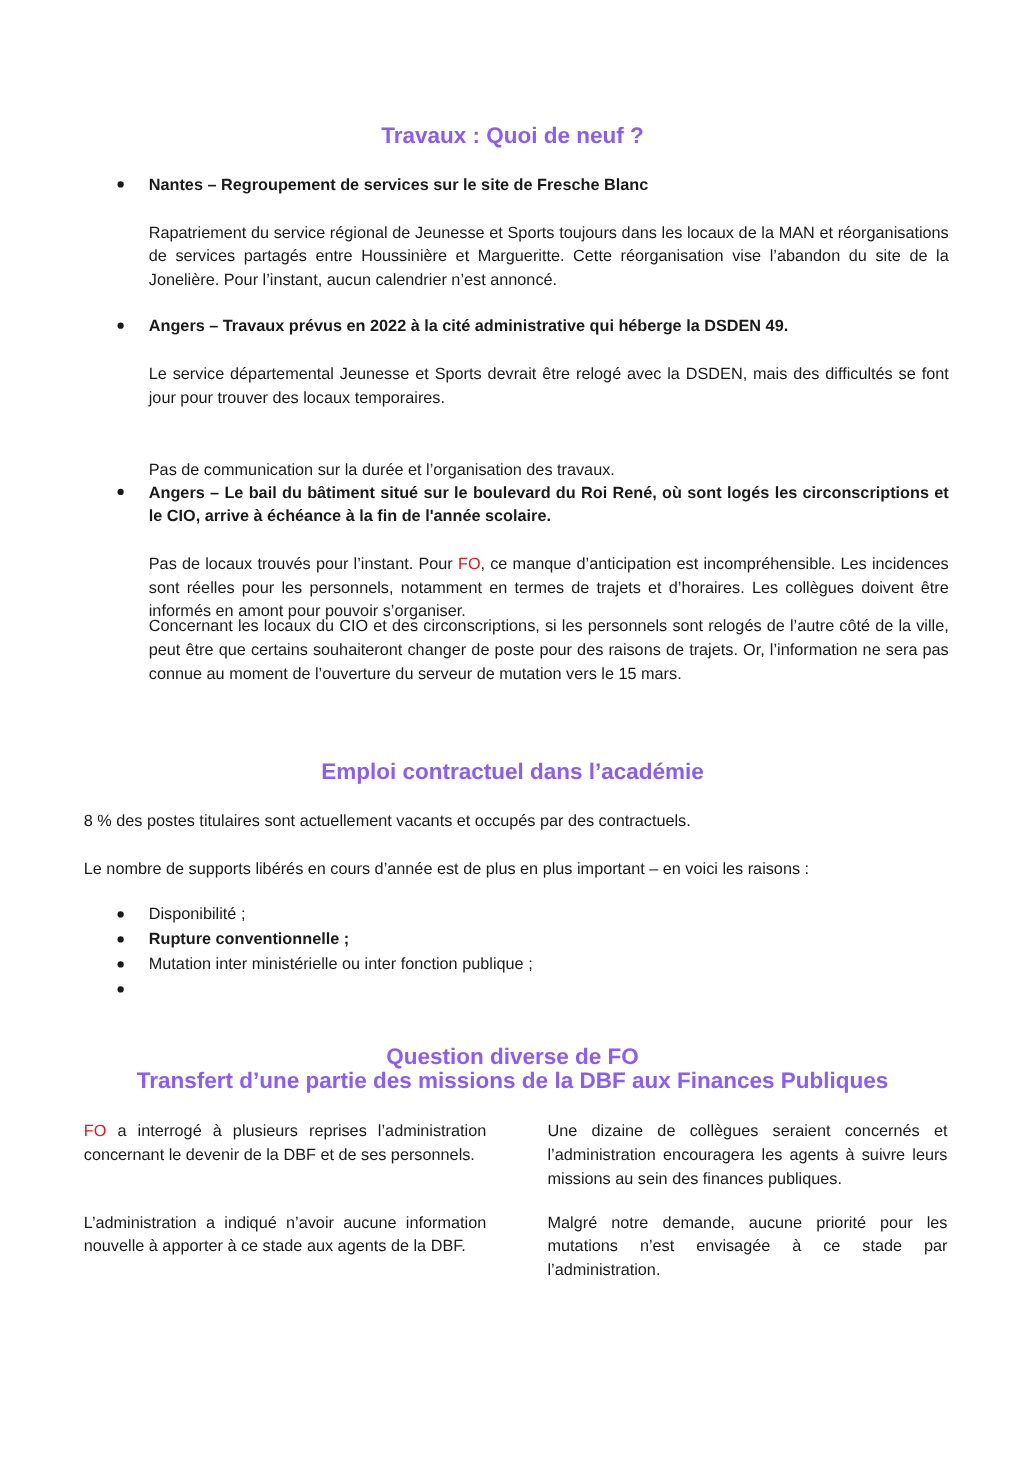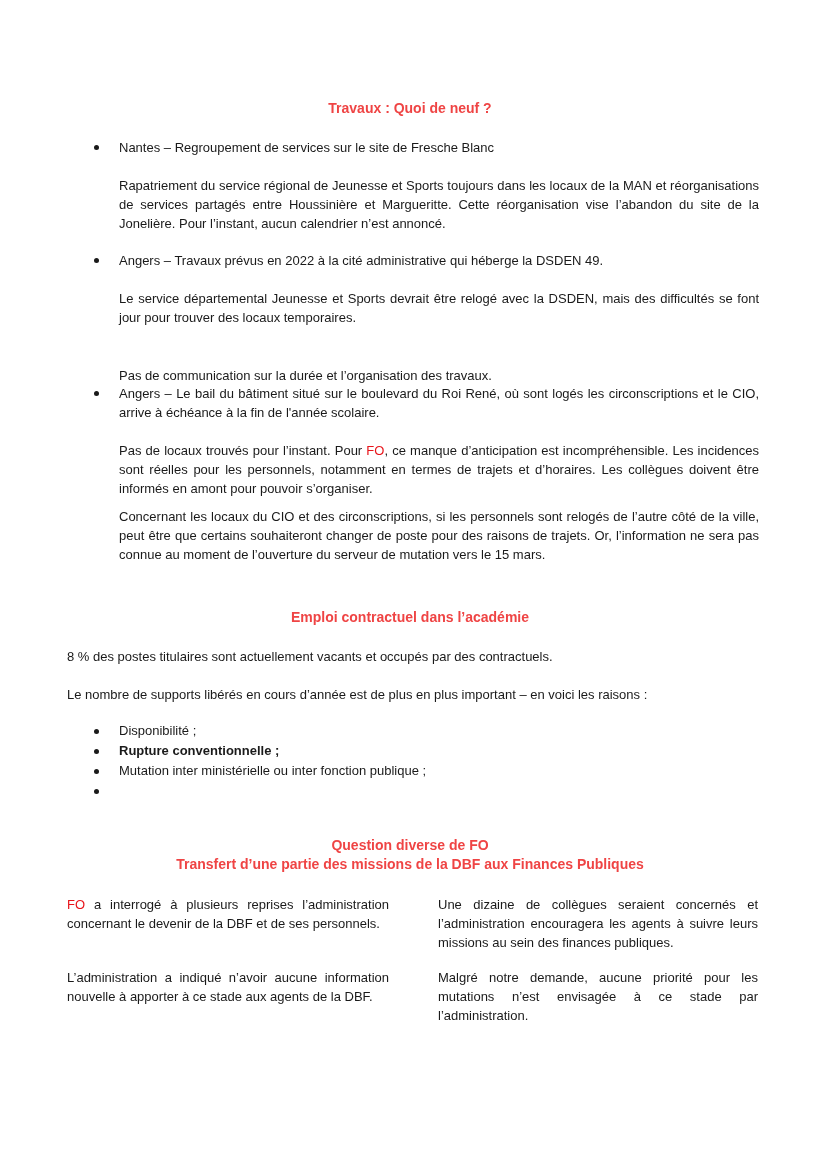--- a/index.html
+++ b/index.html
@@ -3,27 +3,27 @@
 <meta charset="utf-8">
 <style>
   html, body { margin: 0; padding: 0; background: #ffffff; }
   body {
     width: 826px; height: 1169px; position: relative; overflow: hidden;
     font-family: "Liberation Sans", sans-serif; color: #1a1a1a;
     font-size: 13px; line-height: 19px;
   }
   .abs { position: absolute; }
   .title {
-    color: #ef4444; font-weight: bold; font-size: 14px; text-align: center;
+    color: #8b5cf6; font-weight: bold; font-size: 18px; text-align: center;
     left: 60px; width: 700px;
   }
   .bullet-dot {
     position: absolute; width: 5px; height: 5px; border-radius: 50%; background: #1a1a1a;
   }
-  .bold { font-weight: normal; }
+  .bold { font-weight: bold; }
   .just { text-align: justify; text-align-last: left; }
   .red { color: #e8141a; font-weight: normal; }
   p { margin: 0; }
 </style>
 </head>
 <body>
 
 <div class="abs title" style="top:99px;">Travaux : Quoi de neuf ?</div>
 
 <div class="bullet-dot" style="left:94px; top:145px;"></div>
@@ -31,21 +31,21 @@
 <p class="abs just" style="left:119px; top:176px; width:640px;">Rapatriement du service régional de Jeunesse et Sports toujours dans les locaux de la MAN et réorganisations de services partagés entre Houssinière et Margueritte. Cette réorganisation vise l’abandon du site de la Jonelière. Pour l’instant, aucun calendrier n’est annoncé.</p>
 
 <div class="bullet-dot" style="left:94px; top:258px;"></div>
 <div class="abs bold" style="left:119px; top:251px; width:640px;">Angers – Travaux prévus en 2022 à la cité administrative qui héberge la DSDEN 49.</div>
 <p class="abs just" style="left:119px; top:289px; width:640px;">Le service départemental Jeunesse et Sports devrait être relogé avec la DSDEN, mais des difficultés se font jour pour trouver des locaux temporaires.</p>
 <p class="abs" style="left:119px; top:346px; width:640px;margin-top:20px;">Pas de communication sur la durée et l’organisation des travaux.</p>
 
 <div class="bullet-dot" style="left:94px; top:391px;"></div>
 <div class="abs bold just" style="left:119px; top:384px; width:640px;">Angers – Le bail du bâtiment situé sur le boulevard du Roi René, où sont logés les circonscriptions et le CIO, arrive à échéance à la fin de l'année scolaire.</div>
 <p class="abs just" style="left:119px; top:441px; width:640px;"><span>Pas de locaux trouvés pour l’instant. Pour </span><span class="red">FO</span><span>, ce manque d’anticipation est incompréhensible. Les incidences sont réelles pour les personnels, notamment en termes de trajets et d’horaires. Les collègues doivent être informés en amont pour pouvoir s’organiser.</span></p>
-<p class="abs just" style="left:119px; top:507px; width:640px;">Concernant les locaux du CIO et des circonscriptions, si les personnels sont relogés de l’autre côté de la ville, peut être que certains souhaiteront changer de poste pour des raisons de trajets. Or, l’information ne sera pas connue au moment de l’ouverture du serveur de mutation vers le 15 mars.</p>
+<p class="abs just" style="left:119px; top:491px; width:640px;">Concernant les locaux du CIO et des circonscriptions, si les personnels sont relogés de l’autre côté de la ville, peut être que certains souhaiteront changer de poste pour des raisons de trajets. Or, l’information ne sera pas connue au moment de l’ouverture du serveur de mutation vers le 15 mars.</p>
 
 <div class="abs title" style="top:608px;">Emploi contractuel dans l’académie</div>
 <p class="abs" style="left:67px; top:647px; width:700px;">8 % des postes titulaires sont actuellement vacants et occupés par des contractuels.</p>
 <p class="abs" style="left:67px; top:685px; width:700px;">Le nombre de supports libérés en cours d’année est de plus en plus important – en voici les raisons :</p>
 
 <div class="abs" style="left:94px; top:721px; width:660px;">
   <div style="position:relative; height:20px;">
       <span class="bullet-dot" style="left:0; top:8px;"></span>
       <span style="position:absolute; left:25px;">Disponibilité ;</span>
     </div>

